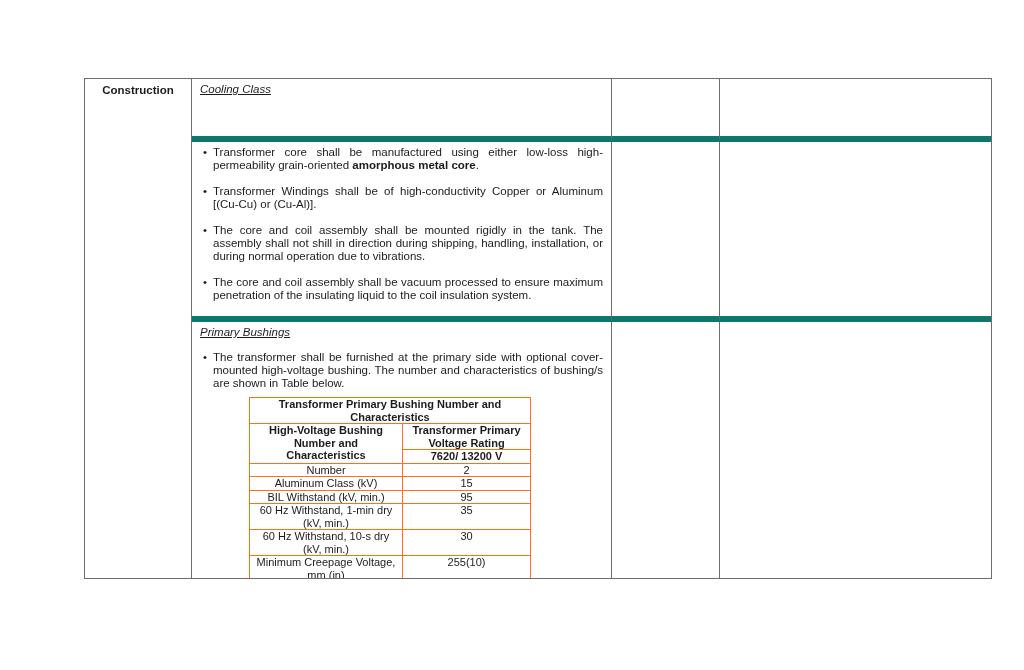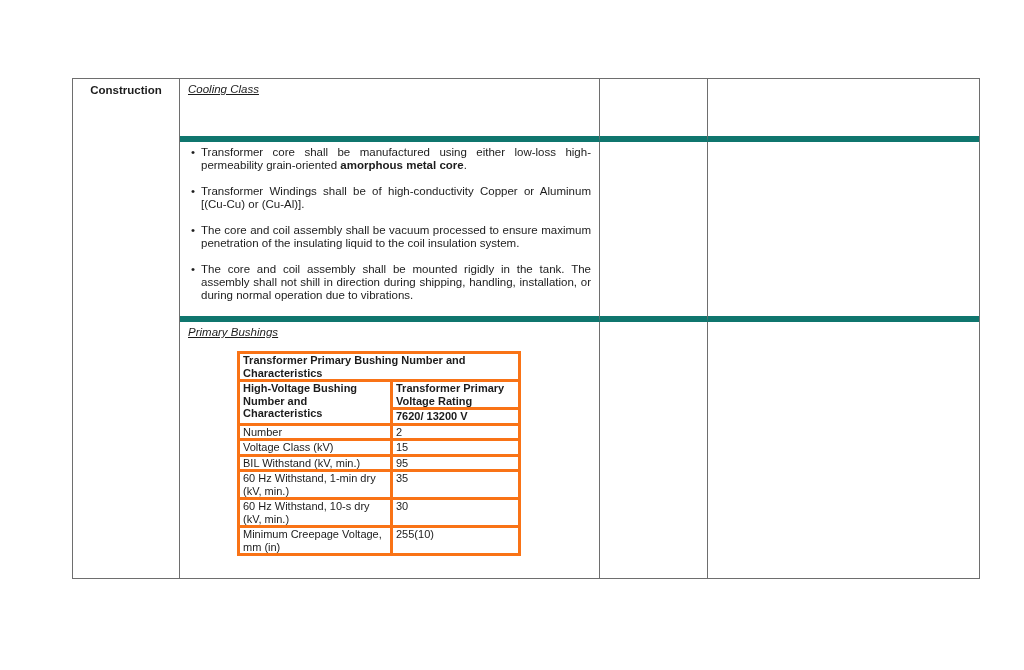--- a/index.html
+++ b/index.html
@@ -1,37 +1,37 @@
 <!DOCTYPE html>
 <html><head>
 <meta charset="utf-8">
 <style>
   html,body{margin:0;padding:0;background:#ffffff;}
   .page{position:relative;width:1024px;height:670px;background:#ffffff;overflow:hidden;
         font-family:"Liberation Sans",sans-serif;color:#1c1c1c;}
-  .outer{position:absolute;left:72px;top:78px;width:906px;height:499px;
+  .outer{position:absolute;left:84px;top:78px;width:906px;height:499px;
          display:grid;grid-template-columns:107px 420px 108px 1fr;
          grid-template-rows:63px 180px 1fr;border:1px solid #6e6e6e;background:#0f172a;}
   .cell{box-sizing:border-box;background:#fff;}
   .br{border-right:1px solid #6e6e6e;}
   .bb{border-bottom:6px solid #0f766e;}
   .label-cell{grid-column:1;grid-row:1/4;text-align:center;padding-top:5px;
               font-weight:bold;font-size:11.5px;}
   .c2{grid-column:2;}.c3{grid-column:3;}.c4{grid-column:4;}
   .r1{grid-row:1;}.r2{grid-row:2;}.r3{grid-row:3;}
   .content{padding:4px 8px 0 8px;font-size:11.5px;line-height:13px;overflow:hidden;}
   .heading{font-style:italic;text-decoration:underline;margin:0 0 12px 0;}
   .para{margin:0;text-align:justify;}
   ul.bullets{list-style:none;margin:0;padding:0;}
   ul.bullets li{position:relative;padding-left:13px;margin:0 0 13px 0;text-align:justify;}
   ul.bullets li::before{content:"\2022";position:absolute;left:3px;}
   ul.bullets.tight li{margin-bottom:7px;}
   table.inner{border-collapse:collapse;table-layout:fixed;margin:6px 0 0 49px;width:281px;}
-  table.inner td{border:3px solid #f97316;padding:0 3px;font-size:11px;line-height:12.5px;
-                 vertical-align:top;box-sizing:border-box;background:#fff;}
+  table.inner td{border:1px solid #f97316;padding:0 3px;font-size:11px;line-height:12.5px;
+                 text-align:center;vertical-align:top;box-sizing:border-box;background:#fff;}
   table.inner td.hb{font-weight:bold;}
 </style>
 </head>
 <body>
 
 <div class="page">
   <div class="outer">
 
     <div class="cell label-cell br">
       <span>Construction</span>
@@ -40,29 +40,32 @@
     <div class="cell c2 r1 br bb content">
       <div class="heading">Cooling Class</div>
     </div>
     <div class="cell c3 r1 br bb"></div>
     <div class="cell c4 r1 bb"></div>
 
     <div class="cell c2 r2 br bb content">
       <ul class="bullets">
         <li><span>Transformer core shall be manufactured using either low-loss high-permeability grain-oriented </span><b>amorphous metal core</b><span>.</span></li>
         <li><span>Transformer Windings shall be of high-conductivity Copper or Aluminum [(Cu-Cu) or (Cu-Al)].</span><b></b><span></span></li>
+        <li><span>The core and coil assembly shall be mounted rigidly in the tank. The assembly shall not shill in direction during shipping, handling, installation, or during normal operation due to vibrations.</span><b></b><span></span></li>
         <li><span>The core and coil assembly shall be vacuum processed to ensure maximum penetration of the insulating liquid to the coil insulation system.</span><b></b><span></span></li>
-        <li><span>The core and coil assembly shall be mounted rigidly in the tank. The assembly shall not shill in direction during shipping, handling, installation, or during normal operation due to vibrations.</span><b></b><span></span></li>
       </ul>
     </div>
     <div class="cell c3 r2 br bb"></div>
     <div class="cell c4 r2 bb"></div>
 
     <div class="cell c2 r3 br content">
       <div class="heading">Primary Bushings</div>
+      <ul class="bullets tight">
+        <li><span>The transformer shall be furnished at the primary side with optional cover-mounted high-voltage bushing. The number and characteristics of bushing/s are shown in Table below.</span><b></b><span></span></li>
+      </ul>
 
       <table class="inner">
         <colgroup>
             <col style="width:153px">
             <col style="width:128px">
           </colgroup>
         <tbody>
           <tr>
             <td colspan="2" class="hb">Transformer Primary Bushing Number and Characteristics</td>
           </tr>
@@ -71,21 +74,21 @@
             <td class="hb">Transformer Primary Voltage Rating</td>
           </tr>
           <tr>
             <td class="hb">7620/ 13200 V</td>
           </tr>
           <tr>
             <td>Number</td>
             <td>2</td>
           </tr>
           <tr>
-            <td>Voltage Class (kV)</td>
+            <td>Aluminum Class (kV)</td>
             <td>15</td>
           </tr>
           <tr>
             <td>BIL Withstand (kV, min.)</td>
             <td>95</td>
           </tr>
           <tr>
             <td>60 Hz Withstand, 1-min dry (kV, min.)</td>
             <td>35</td>
           </tr>

